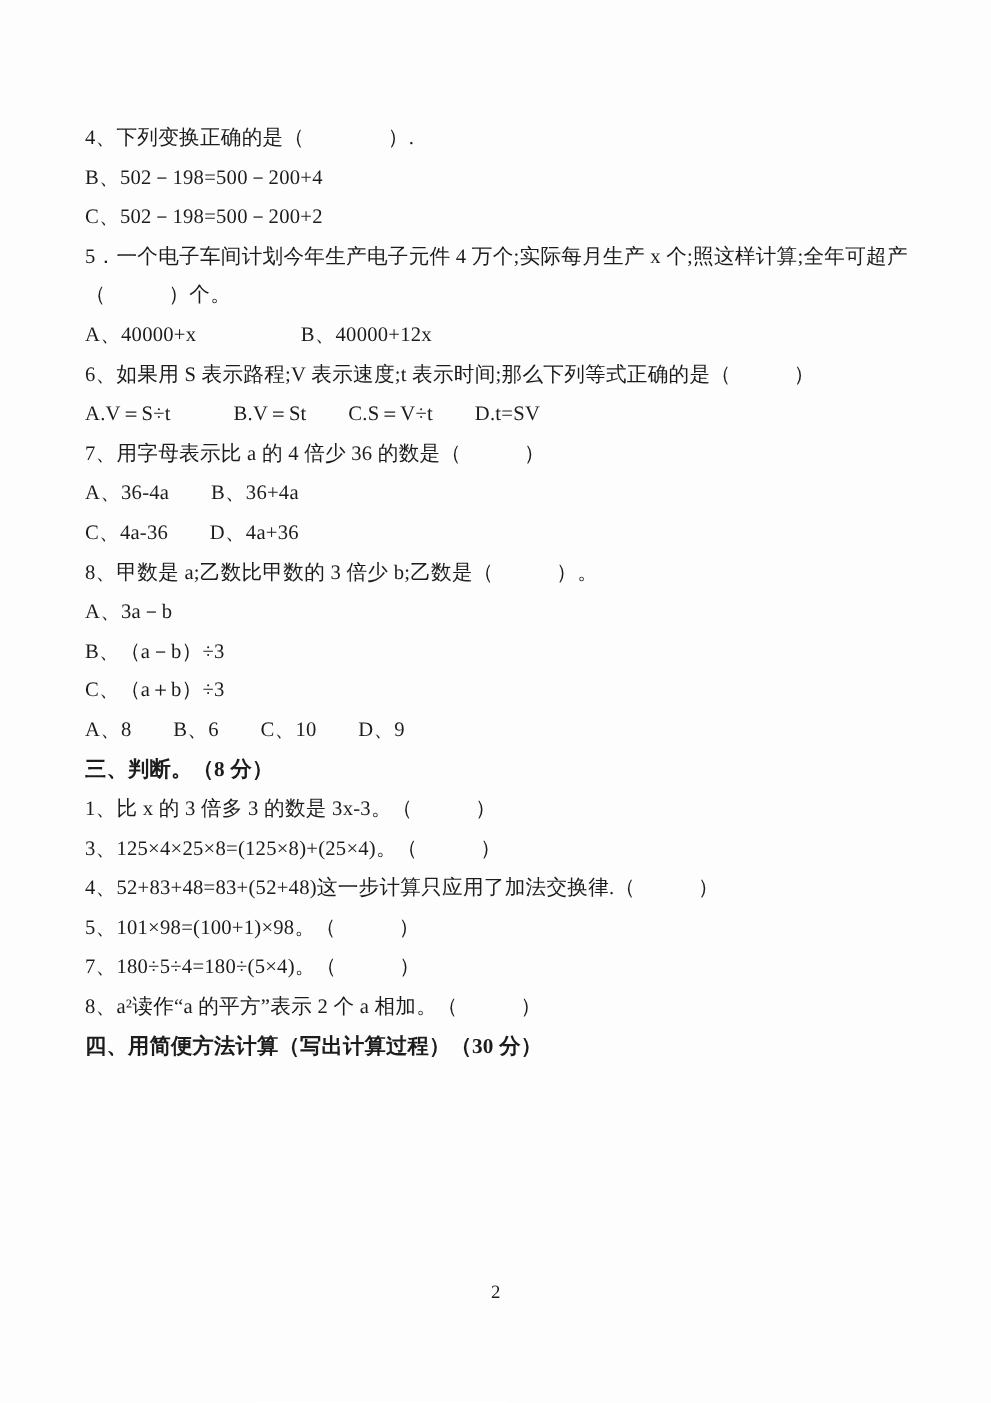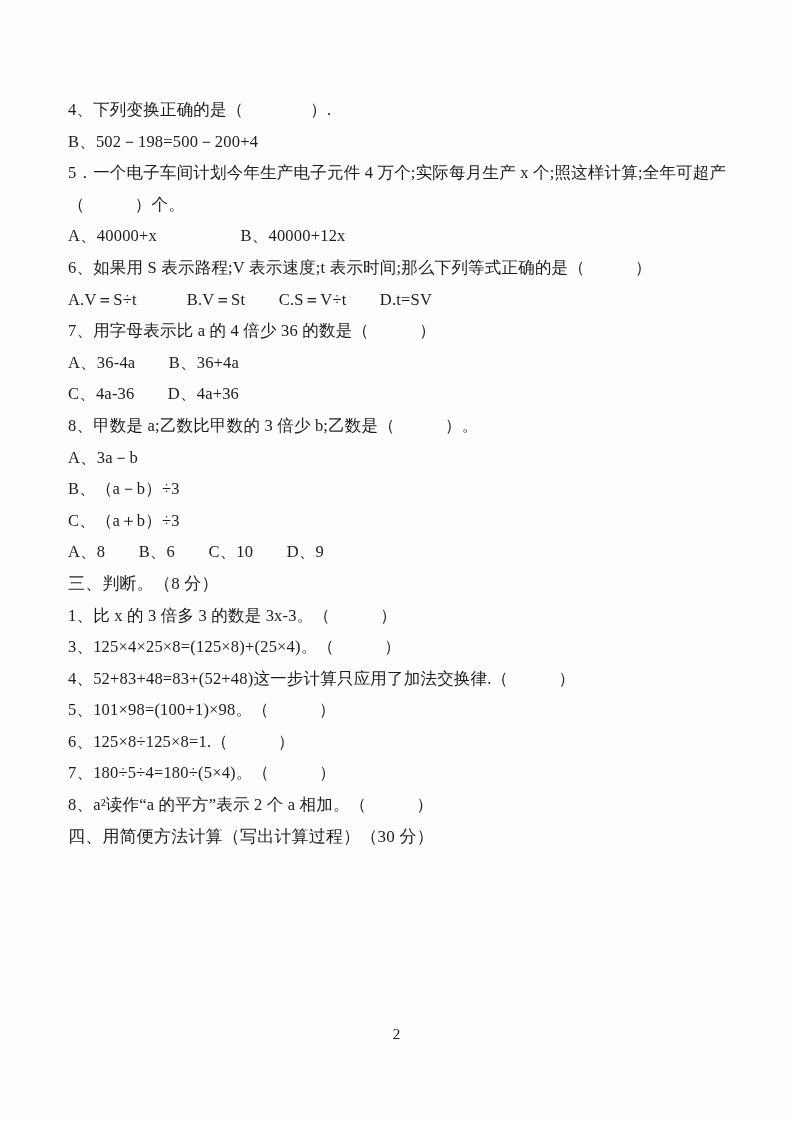--- a/index.html
+++ b/index.html
@@ -24,57 +24,57 @@
     width: 690px;
   }
   .line {
     font-size: 16.5px;
     line-height: 31.6px;
     min-height: 31.6px;
     white-space: pre;
     letter-spacing: 0.2px;
   }
   .line.heading {
-    font-weight: normal;
+    font-weight: bold;
     font-size: 17px;
   }
   .page-number {
     position: absolute;
     top: 1024px;
     left: 0;
     width: 100%;
     text-align: center;
     font-size: 15px;
     line-height: 20px;
   }
 </style>
 </head>
 <body>
 
 <div class="page">
   <main class="content">
       <div class="line">4、下列变换正确的是（　　　　）.</div>
       <div class="line">B、502－198=500－200+4</div>
+      <div class="line">C、502－198=500－200+2</div>
       <div class="line">5．一个电子车间计划今年生产电子元件 4 万个;实际每月生产 x 个;照这样计算;全年可超产</div>
       <div class="line">（　　　）个。</div>
       <div class="line">A、40000+x　　　　　B、40000+12x</div>
       <div class="line">6、如果用 S 表示路程;V 表示速度;t 表示时间;那么下列等式正确的是（　　　）</div>
       <div class="line">A.V＝S÷t　　　B.V＝St　　C.S＝V÷t　　D.t=SV</div>
       <div class="line">7、用字母表示比 a 的 4 倍少 36 的数是（　　　）</div>
       <div class="line">A、36-4a　　B、36+4a</div>
       <div class="line">C、4a-36　　D、4a+36</div>
       <div class="line">8、甲数是 a;乙数比甲数的 3 倍少 b;乙数是（　　　）。</div>
       <div class="line">A、3a－b</div>
       <div class="line">B、（a－b）÷3</div>
       <div class="line">C、（a＋b）÷3</div>
       <div class="line">A、8　　B、6　　C、10　　D、9</div>
       <div class="line heading">三、判断。（8 分）</div>
       <div class="line">1、比 x 的 3 倍多 3 的数是 3x-3。（　　　）</div>
       <div class="line">3、125×4×25×8=(125×8)+(25×4)。（　　　）</div>
       <div class="line">4、52+83+48=83+(52+48)这一步计算只应用了加法交换律.（　　　）</div>
       <div class="line">5、101×98=(100+1)×98。（　　　）</div>
-      <div class="line">6、125×8÷125×8=1.（　　　）</div>
       <div class="line">7、180÷5÷4=180÷(5×4)。（　　　）</div>
       <div class="line">8、a²读作“a 的平方”表示 2 个 a 相加。（　　　）</div>
       <div class="line heading">四、用简便方法计算（写出计算过程）（30 分）</div>
     </main>
   <div class="page-number">2</div>
 </div>
 
 </body></html>

